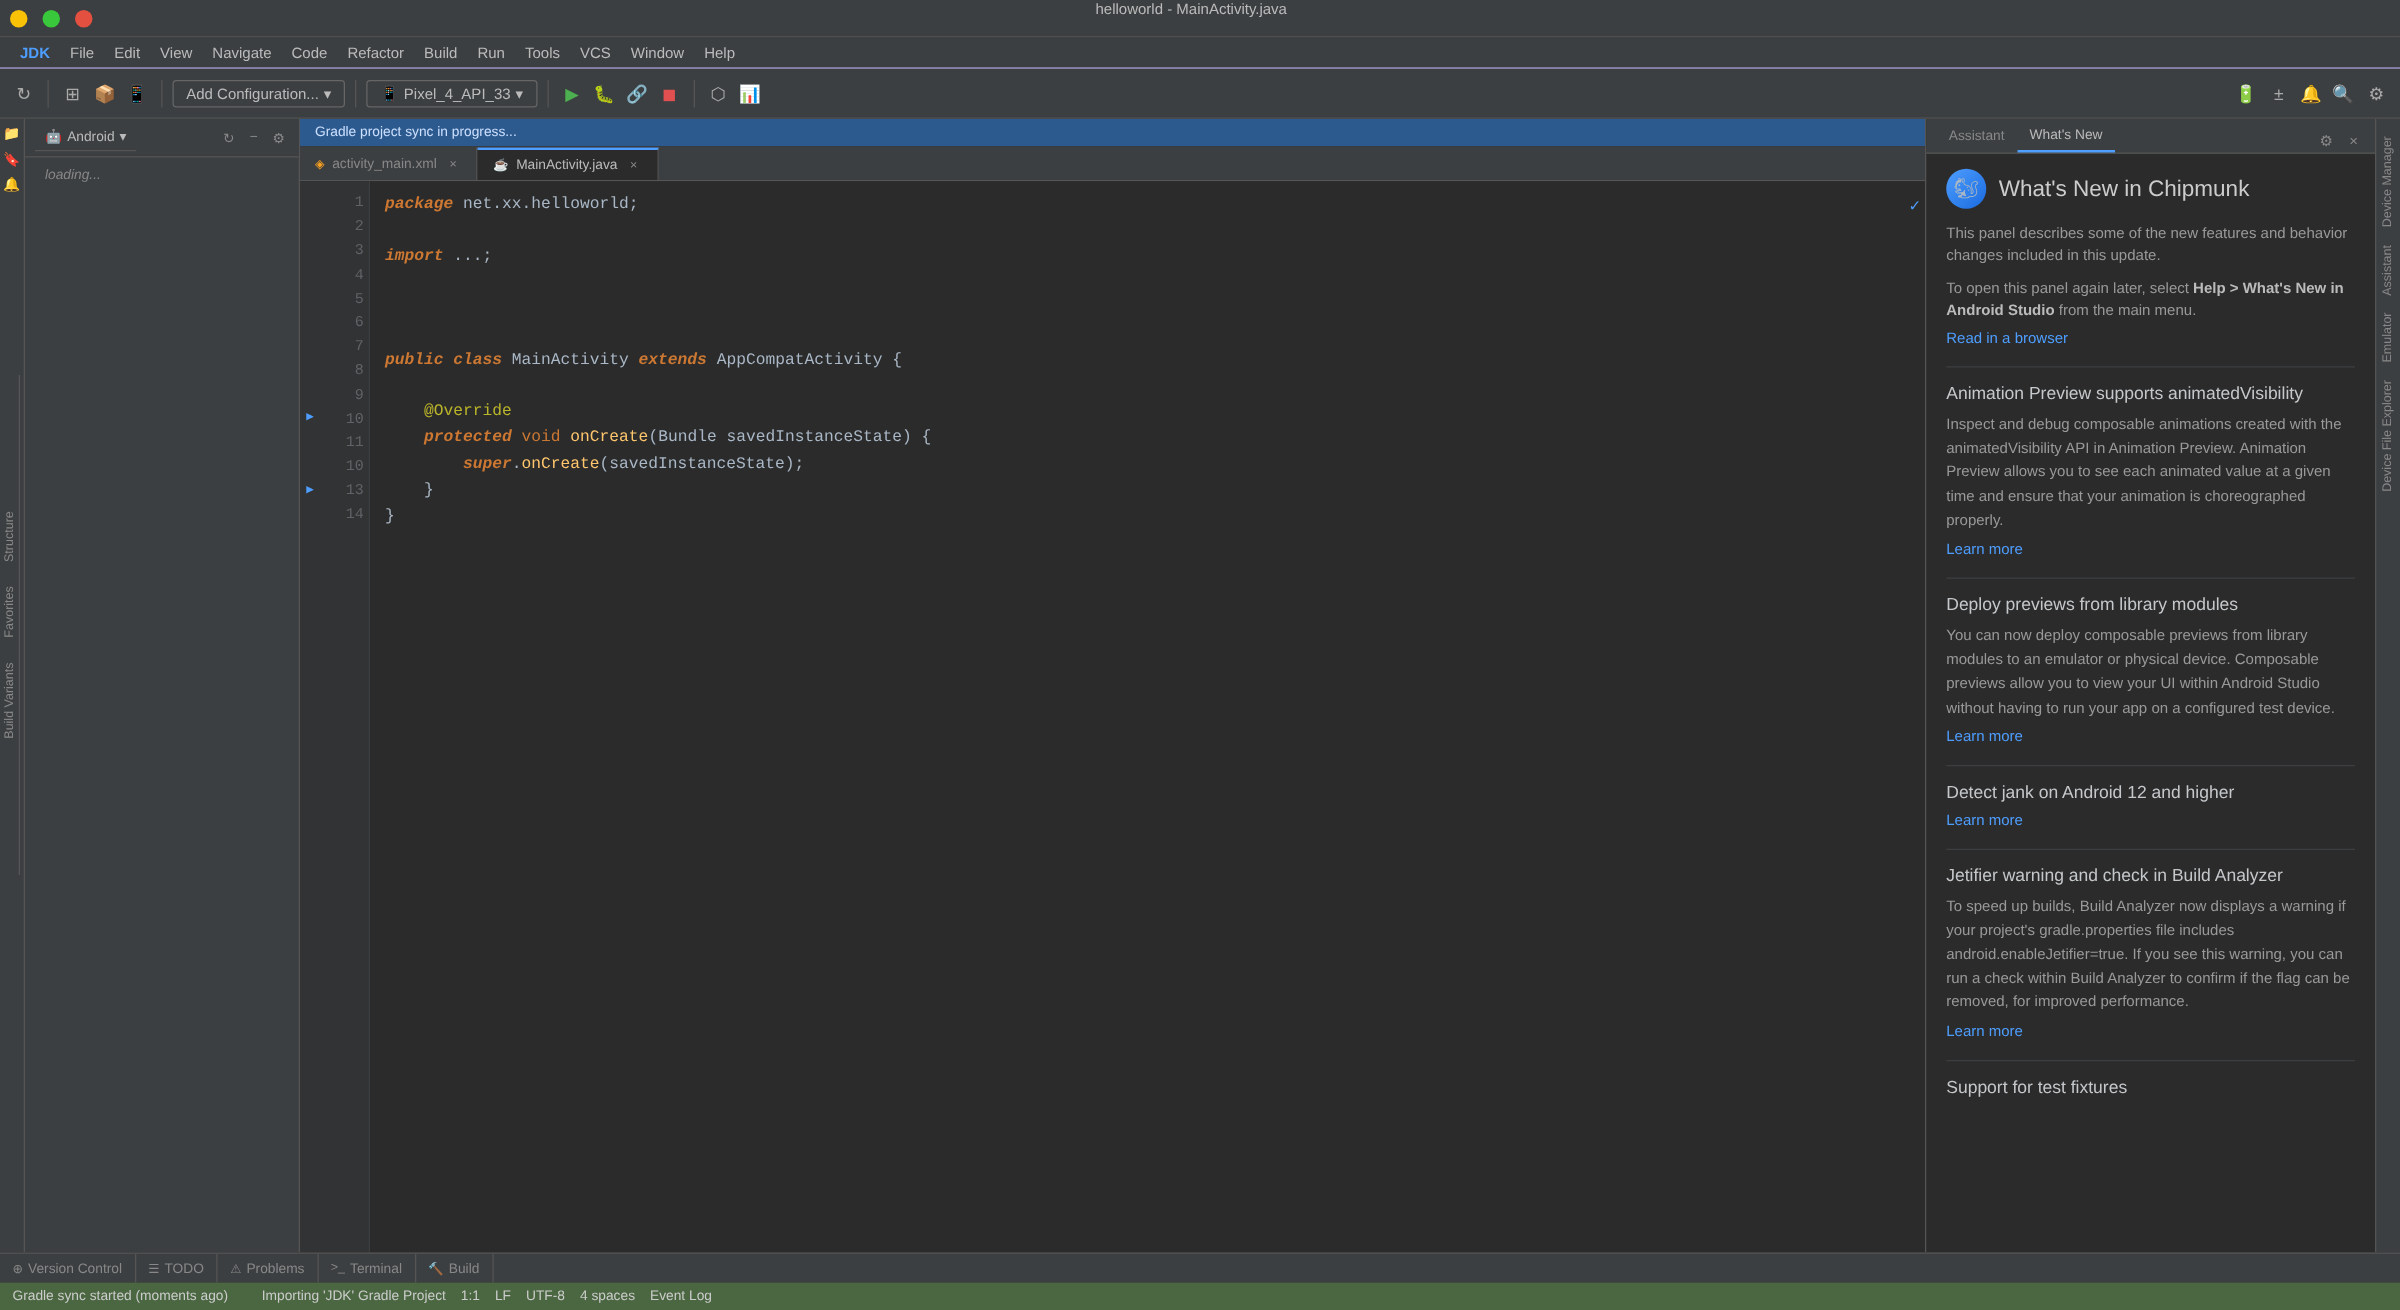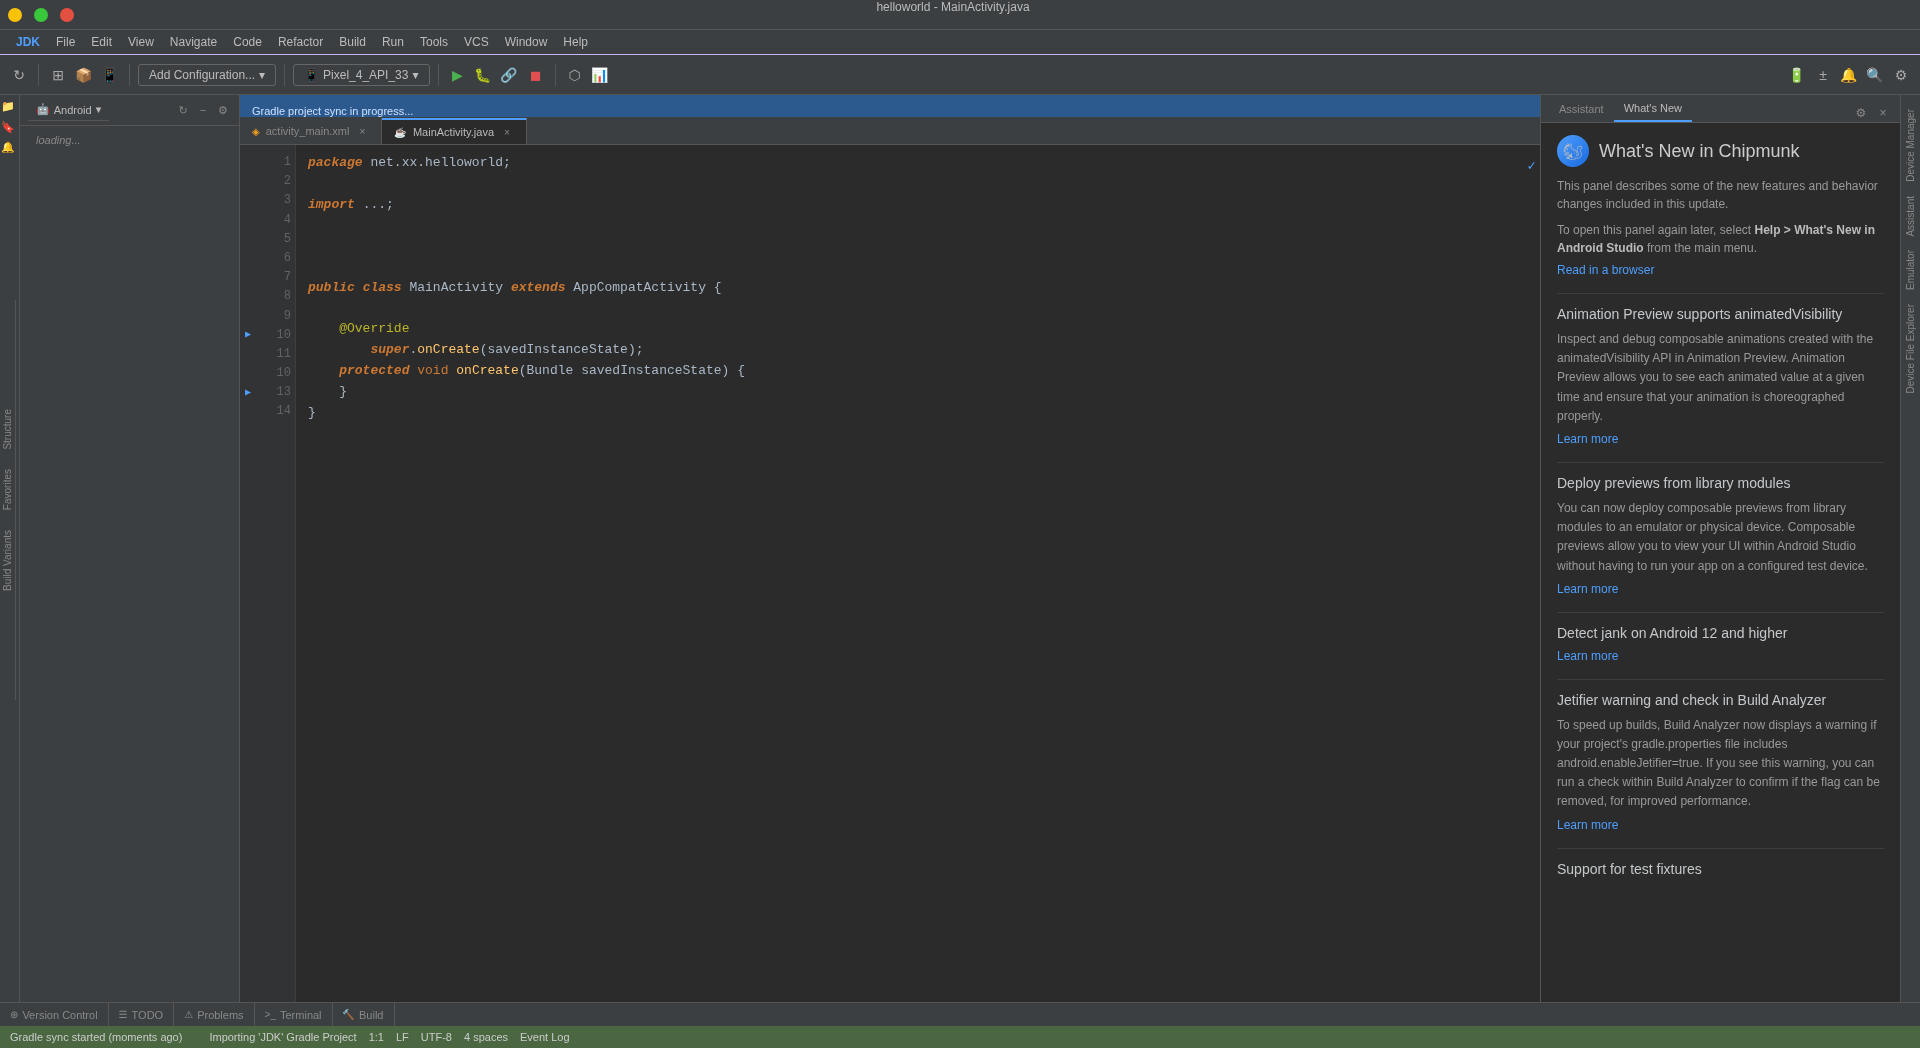--- a/index.html
+++ b/index.html
@@ -179,21 +179,21 @@
       display: flex;
       flex-direction: column;
       background: #2b2b2b;
       overflow: hidden;
     }
 
     
     #gradle-sync-bar {
       background: #2d5a8e;
       height: 22px;
-      display: flex; align-items: flex-end;
+      display: flex; align-items: center;
       padding: 0 12px;
       color: #cce0ff;
       font-size: 11px;
       flex-shrink: 0;
     }
 
     
     #tab-bar {
       background: #3c3f41;
       height: 28px;
@@ -564,22 +564,22 @@
       <div id="code-content">
         <span class="code-line"><span class="kw">package</span> <span class="pkg">net.xx.helloworld</span>;</span>
         <span class="code-line">&nbsp;</span>
         <span class="code-line"><span class="kw">import</span> <span class="pkg">...</span>;</span>
         <span class="code-line">&nbsp;</span>
         <span class="code-line">&nbsp;</span>
         <span class="code-line">&nbsp;</span>
         <span class="code-line"><span class="kw">public</span> <span class="kw">class</span> <span class="cl">MainActivity</span> <span class="kw">extends</span> <span class="cl">AppCompatActivity</span> {</span>
         <span class="code-line">&nbsp;</span>
         <span class="code-line">    <span class="ann">@Override</span></span>
+        <span class="code-line">    <span class="kw">protected</span> <span class="kw2">void</span> <span class="fn">onCreate</span>(<span class="cl">Bundle</span> savedInstanceState) {</span>
         <span class="code-line">        <span class="kw">super</span>.<span class="fn">onCreate</span>(savedInstanceState);</span>
-        <span class="code-line">    <span class="kw">protected</span> <span class="kw2">void</span> <span class="fn">onCreate</span>(<span class="cl">Bundle</span> savedInstanceState) {</span>
         <span class="code-line">    }</span>
         <span class="code-line">}</span>
       </div>
       <div style="position:relative; width:20px; flex-shrink:0;">
         <div id="editor-checkmark" style="position:absolute; top:12px; right:4px; color:#4e9eff;">✓</div>
       </div>
     </div>
   </div>
 
   <div id="right-panel">

